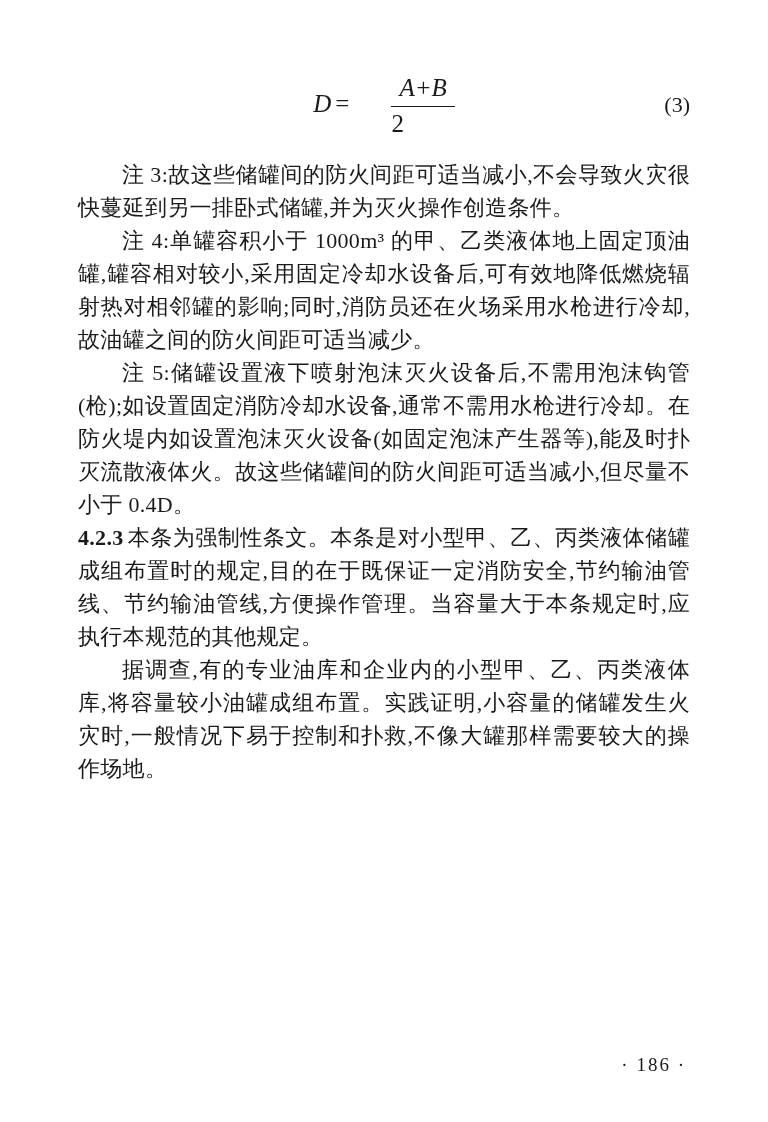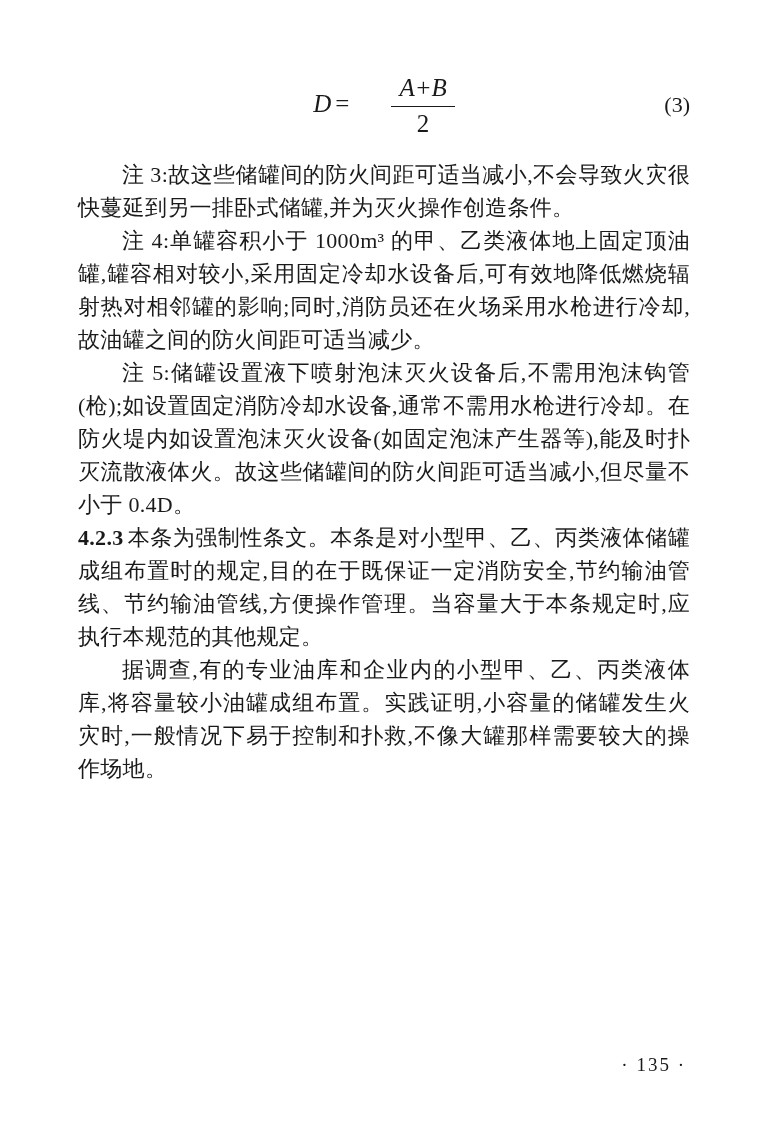--- a/index.html
+++ b/index.html
@@ -37,21 +37,21 @@
     vertical-align: middle;
     line-height: normal;
   }
   .formula .eq-sign {
     font-style: normal;
     padding: 0 4px;
   }
   .frac {
     display: inline-block;
     vertical-align: middle;
-    text-align: center;
+    text-align: left;
     line-height: 1.15;
     margin-left: 38px;
   }
   .frac .num {
     display: block;
     border-bottom: 1.8px solid #1a1a1a;
     padding: 0 8px 3px 8px;
   }
   .frac .den {
     display: block;
@@ -106,13 +106,13 @@
   <p class="para indent">注 3:故这些储罐间的防火间距可适当减小,不会导致火灾很快蔓延到另一排卧式储罐,并为灭火操作创造条件。</p>
   <p class="para indent">注 4:单罐容积小于 1000m³ 的甲、乙类液体地上固定顶油罐,罐容相对较小,采用固定冷却水设备后,可有效地降低燃烧辐射热对相邻罐的影响;同时,消防员还在火场采用水枪进行冷却,故油罐之间的防火间距可适当减少。</p>
   <p class="para indent">注 5:储罐设置液下喷射泡沫灭火设备后,不需用泡沫钩管(枪);如设置固定消防冷却水设备,通常不需用水枪进行冷却。在防火堤内如设置泡沫灭火设备(如固定泡沫产生器等),能及时扑灭流散液体火。故这些储罐间的防火间距可适当减小,但尽量不小于 0.4D。</p>
 
   <p class="para"><span class="section-lead">4.2.3</span><span>本条为强制性条文。本条是对小型甲、乙、丙类液体储罐成组布置时的规定,目的在于既保证一定消防安全,节约输油管线、节约输油管线,方便操作管理。当容量大于本条规定时,应执行本规范的其他规定。</span></p>
 
   <p class="para indent">据调查,有的专业油库和企业内的小型甲、乙、丙类液体库,将容量较小油罐成组布置。实践证明,小容量的储罐发生火灾时,一般情况下易于控制和扑救,不像大罐那样需要较大的操作场地。</p>
 
 </div>
 
-<div class="page-number">· 135 ·</div>
+<div class="page-number">· 186 ·</div>
 
 </body></html>

